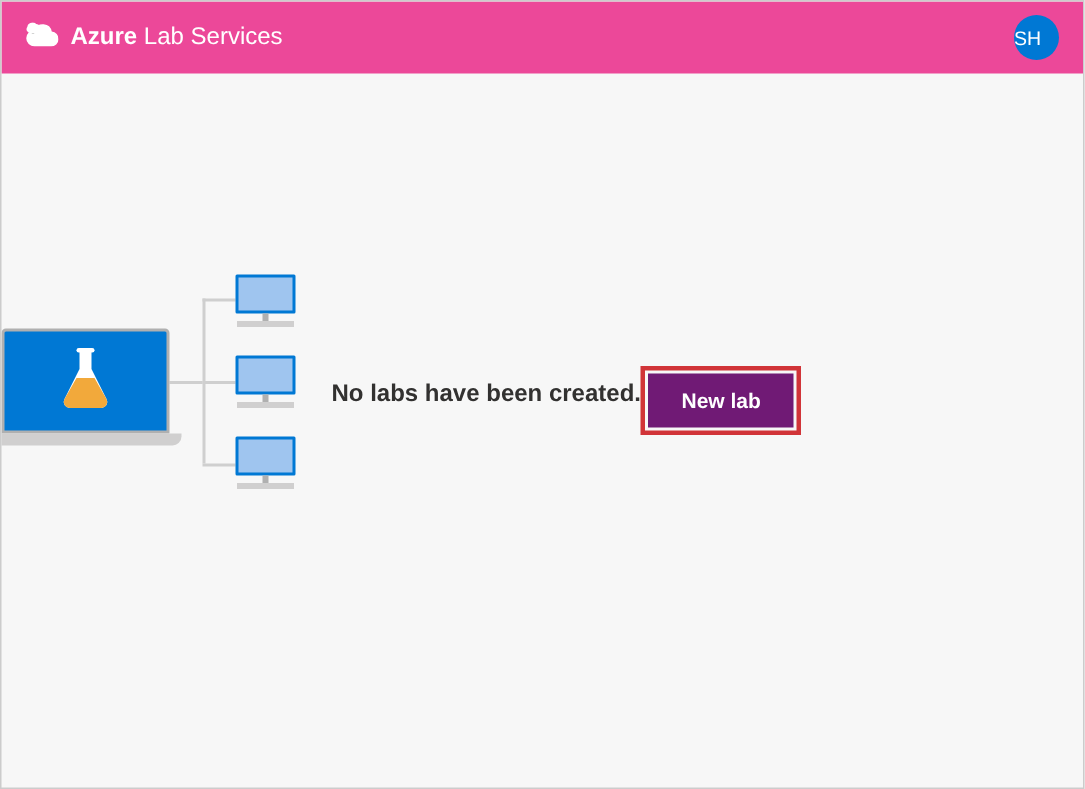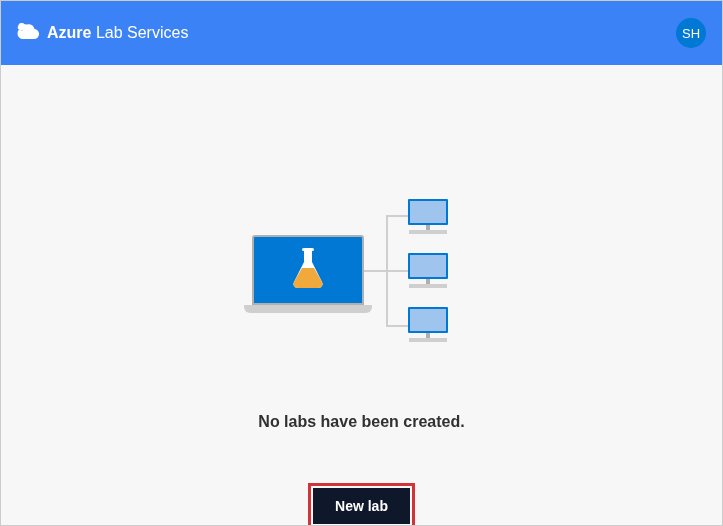--- a/index.html
+++ b/index.html
@@ -6,22 +6,22 @@
   body {
     width: 723px;
     height: 526px;
     font-family: "Segoe UI", Arial, sans-serif;
     background: #f7f7f7;
     border: 1px solid #ccc;
     overflow: hidden;
     position: relative;
   }
   .header {
-    height: 64px;
-    background: #3b82f6;
+    height: 48px;
+    background: #ec4899;
     display: flex;
     align-items: center;
     color: #fff;
     padding: 0 16px;
   }
   .brand {
     display: flex;
     align-items: center;
     gap: 8px;
     font-size: 16px;
@@ -40,30 +40,28 @@
   .avatar {
     margin-left: auto;
     width: 30px;
     height: 30px;
     border-radius: 50%;
     background: #0078d4;
     color: #fff;
     font-size: 13px;
     display: flex;
     align-items: center;
-    justify-content: center;
     cursor: pointer;
   }
   .main {
     display: flex;
-    flex-direction: column;
+    flex-direction: row;
     align-items: center;
     padding-top: 132px;
     color: #323130;
-    gap: 44px;
   }
   .illustration {
     position: relative;
     width: 220px;
     height: 150px;
     margin-bottom: 22px;
   }
   .laptop {
     position: absolute;
     left: 0;
@@ -120,21 +118,21 @@
     text-align: center;
     max-width: 640px;
     line-height: 1.4;
     margin-bottom: 24px;
   }
   .new-lab-wrap {
     border: 3px solid #d13438;
     padding: 2px;
   }
   .new-lab-btn {
-    background: #0f172a;
+    background: #701a75;
     color: #fff;
     border: none;
     font-size: 14px;
     font-weight: 600;
     padding: 10px 22px;
     cursor: pointer;
   }
 </style>
 </head>
 <body>

